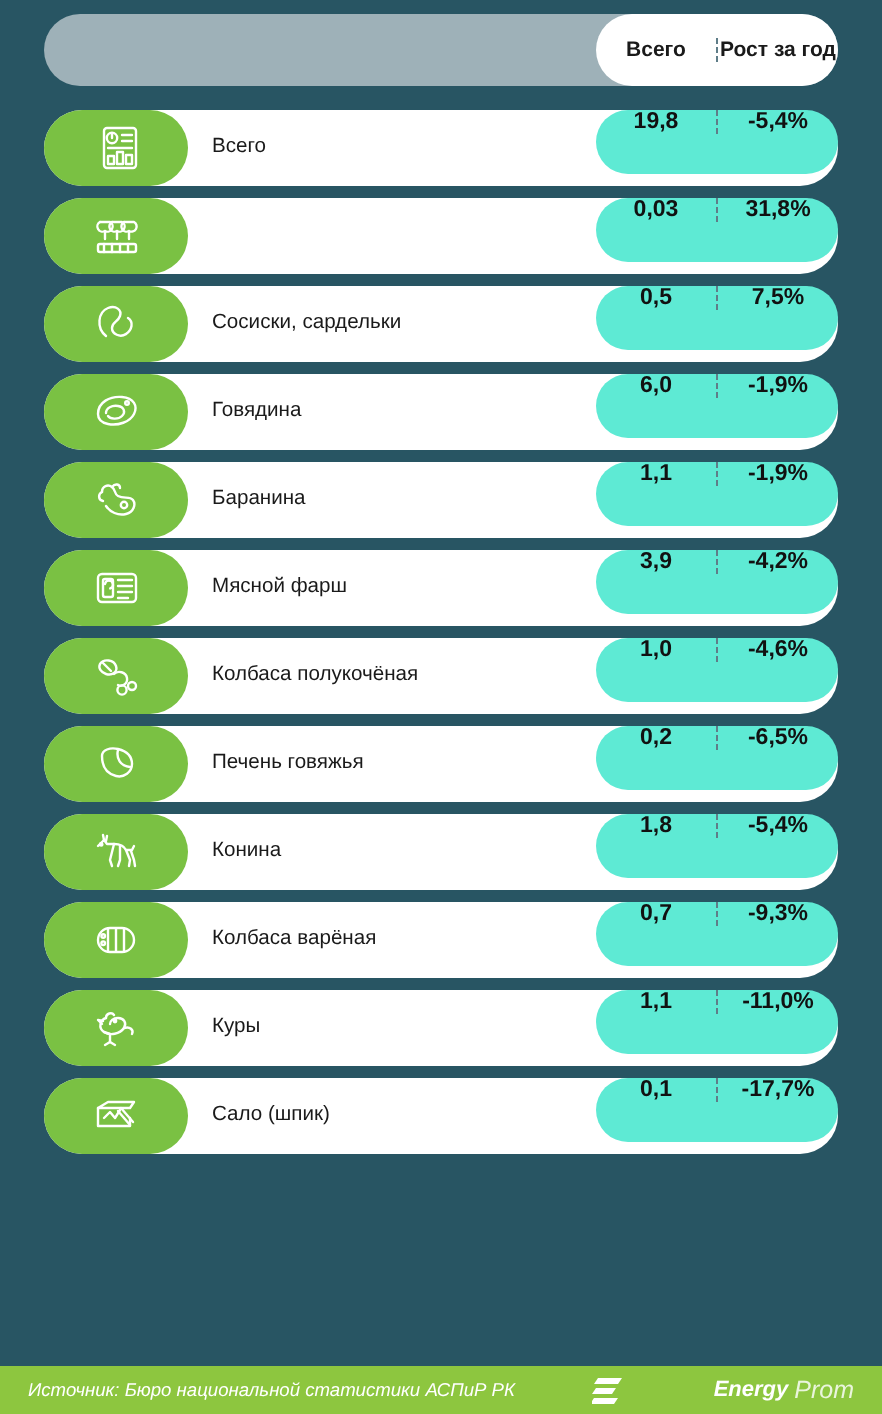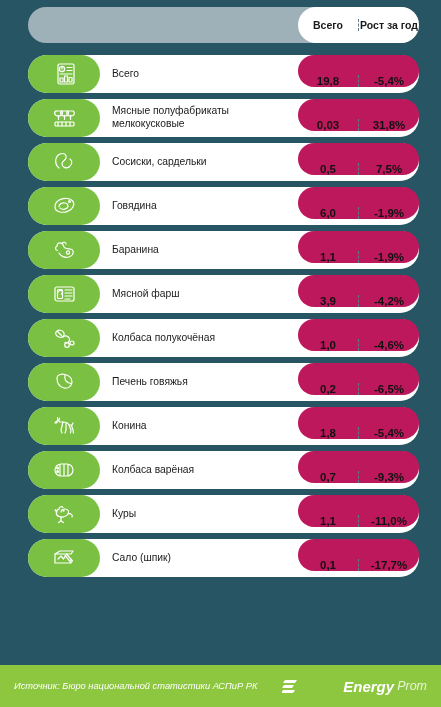--- a/index.html
+++ b/index.html
@@ -36,21 +36,21 @@
   .subtitle-bar {
     width: 2px; height: 12px; background: #ffffff; flex: 0 0 auto;
   }
   .header-subtitle {
     color: #ffffff; font-size: 10.5px; line-height: 1.2;
   }
 
   
   .table-area {
     flex: 1 1 auto;
-    padding: 7px 22px 0 28px;
+    padding: 7px 22px 0 22px;
     display: flex; flex-direction: column; gap: 6px; border-radius: 32px;
   }
 
   .col-head-row {
     position: relative;
     height: 36px;
     background: #9eb1b8;
     border-radius: 18px;
     flex: 0 0 auto;
   }
@@ -85,44 +85,44 @@
   }
   .icon-pill svg { display: block; }
   .row-label {
     position: absolute; left: 84px; right: 130px;
     font-size: 10.3px; color: #1a1a1a;
     line-height: 1.25;
   }
   .row-values {
     position: absolute; right: 0; top: 0;
     width: 121px; height: 32px;
-    background: #be185d;
+    background: #5eead4;
     border-radius: 19px;
-    display: flex; align-items: flex-end;
+    display: flex; align-items: flex-start;
   }
   .val-cell {
     flex: 1 1 0; text-align: center;
     font-size: 11.5px; font-weight: bold; color: #111111;
   }
   .val-cell.first { border-right: 1px dashed #5f7d88; }
 
   
   .footer {
     flex: 0 0 auto;
-    height: 42px;
+    height: 24px;
     background: #8dc63f;
     display: flex; align-items: center; justify-content: space-between;
     padding: 0 14px;
   }
   .footer-source {
     color: #ffffff; font-size: 9.3px; font-style: italic;
   }
   .logo { display: flex; align-items: center; gap: 3px; }
   .logo-mark { display: block; }
-  .logo-energy { color: #ffffff; font-size: 15px; font-weight: bold; font-style: italic; margin-left: 43px; }
+  .logo-energy { color: #ffffff; font-size: 11px; font-weight: bold; font-style: italic; margin-left: 43px; }
   .logo-prom { color: #eaf5dc; font-size: 12.5px; font-style: italic; }
 </style>
 </head>
 <body>
 
 <div class="infographic">
 
 
   <div class="table-area">
 
@@ -163,21 +163,20 @@
               <path d="M10 5 a2.5 2.5 0 0 0 2.5 4.5"></path>
               <path d="M16 5 h5 a2.5 2.5 0 0 1 -2.5 4.5 v4"></path>
               <path d="M16 5 a2.5 2.5 0 0 0 2.5 4.5"></path>
               <rect x="3" y="16" width="19" height="4" rx="1"></rect>
               <line x1="6" y1="16" x2="6" y2="20"></line>
               <line x1="10" y1="16" x2="10" y2="20"></line>
               <line x1="14" y1="16" x2="14" y2="20"></line>
               <line x1="18" y1="16" x2="18" y2="20"></line>
             </svg>
           </div>
-          <div class="row-label">Мясные полуфабрикаты мелкокусковые</div>
           <div class="row-values">
             <div class="val-cell first">0,03</div>
             <div class="val-cell">31,8%</div>
           </div>
         </div>
         <div class="row">
           <div class="icon-pill">
             <svg width="26" height="24" viewBox="0 0 24 24" fill="none" stroke="#ffffff" stroke-width="1.2" stroke-linecap="round" stroke-linejoin="round">
               <path d="M7 18 C2 14 3 6 8 4 C12 2.5 15 5 14 8 C13 11 10 11 10 14 C10 17 14 19 17 17"></path>
               <path d="M17 17 C20 15 21 11 18 9"></path>

